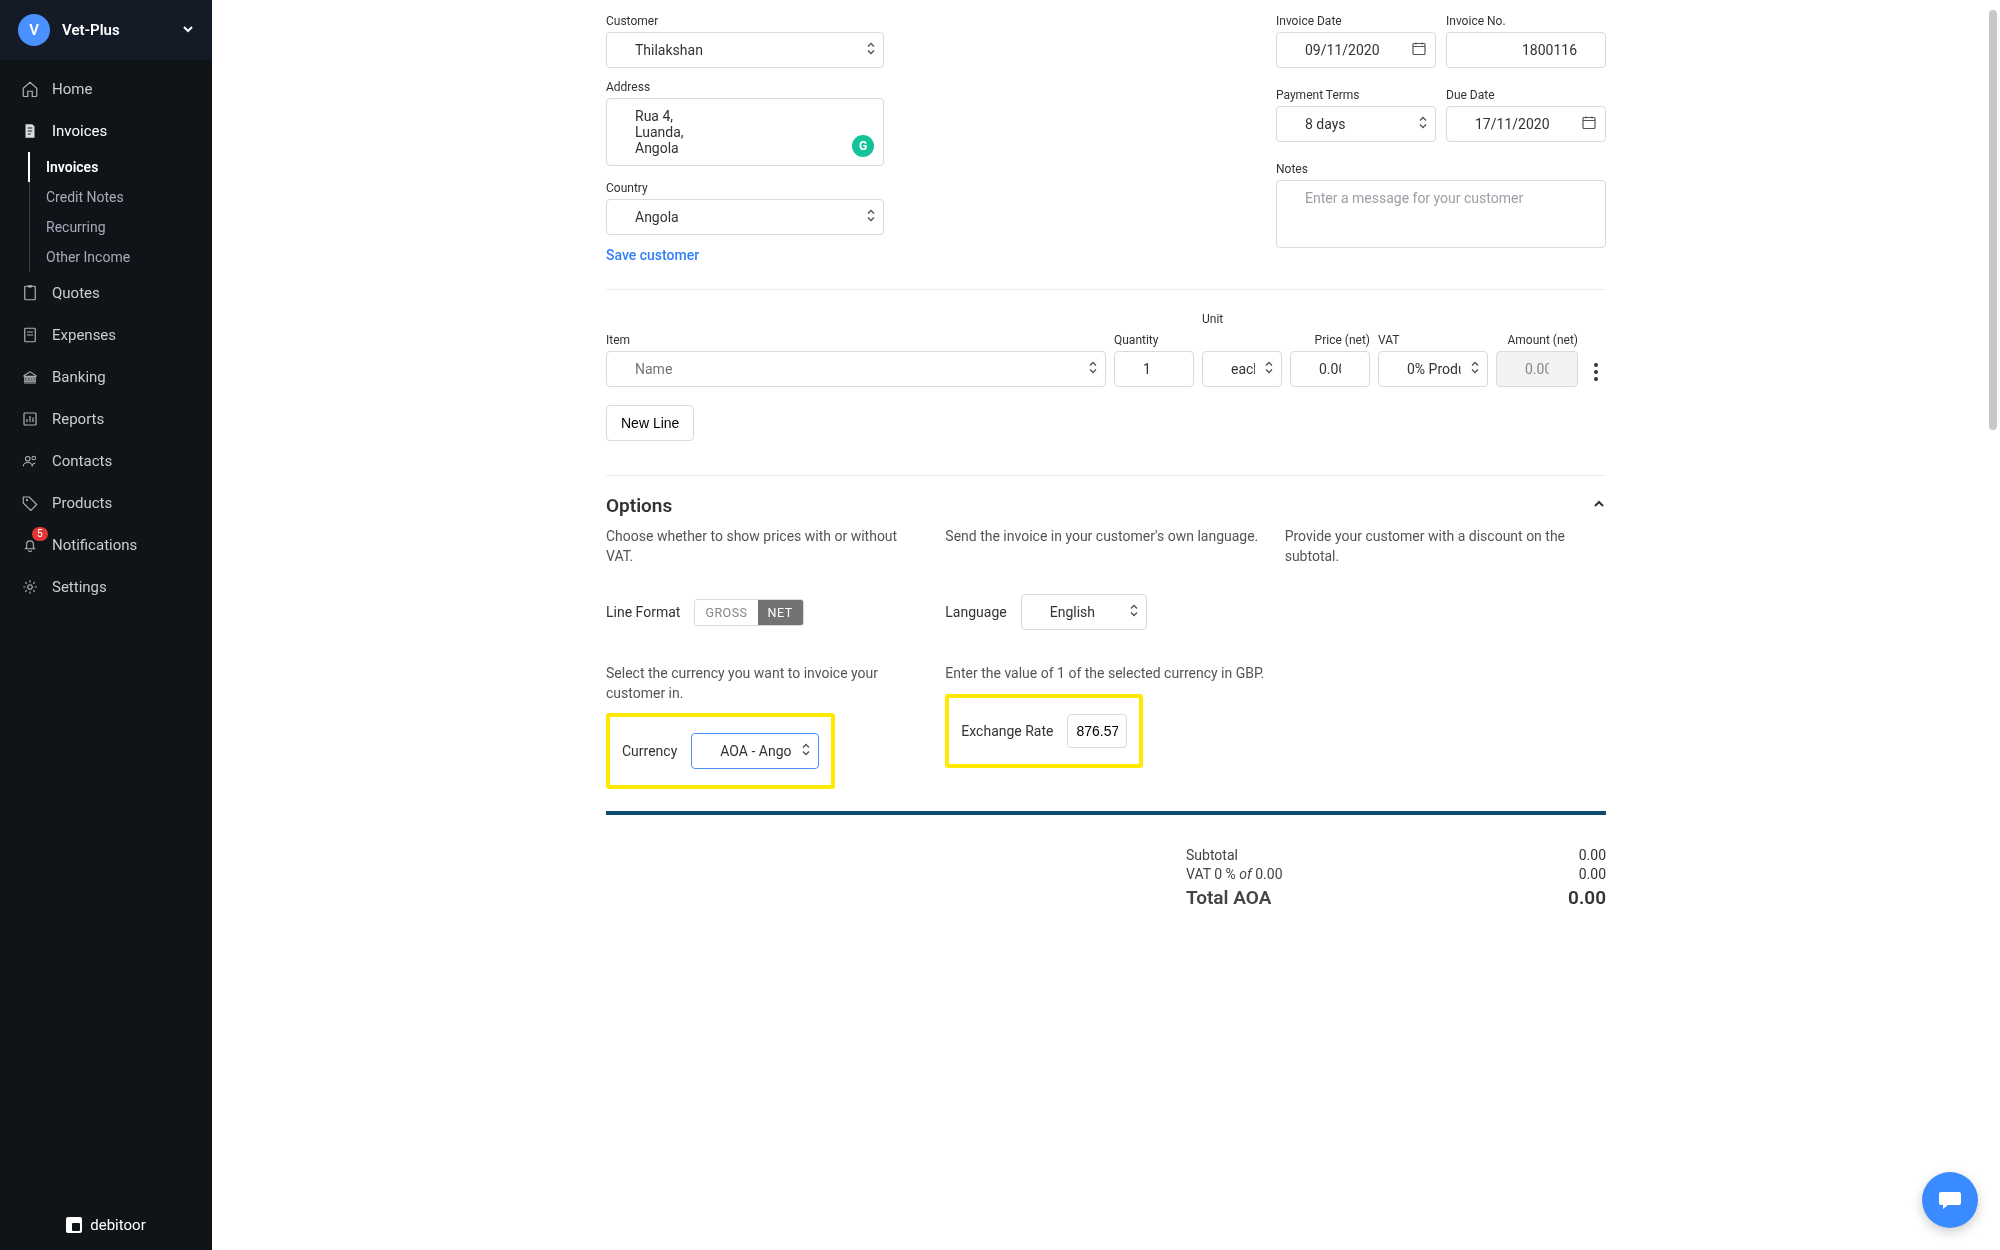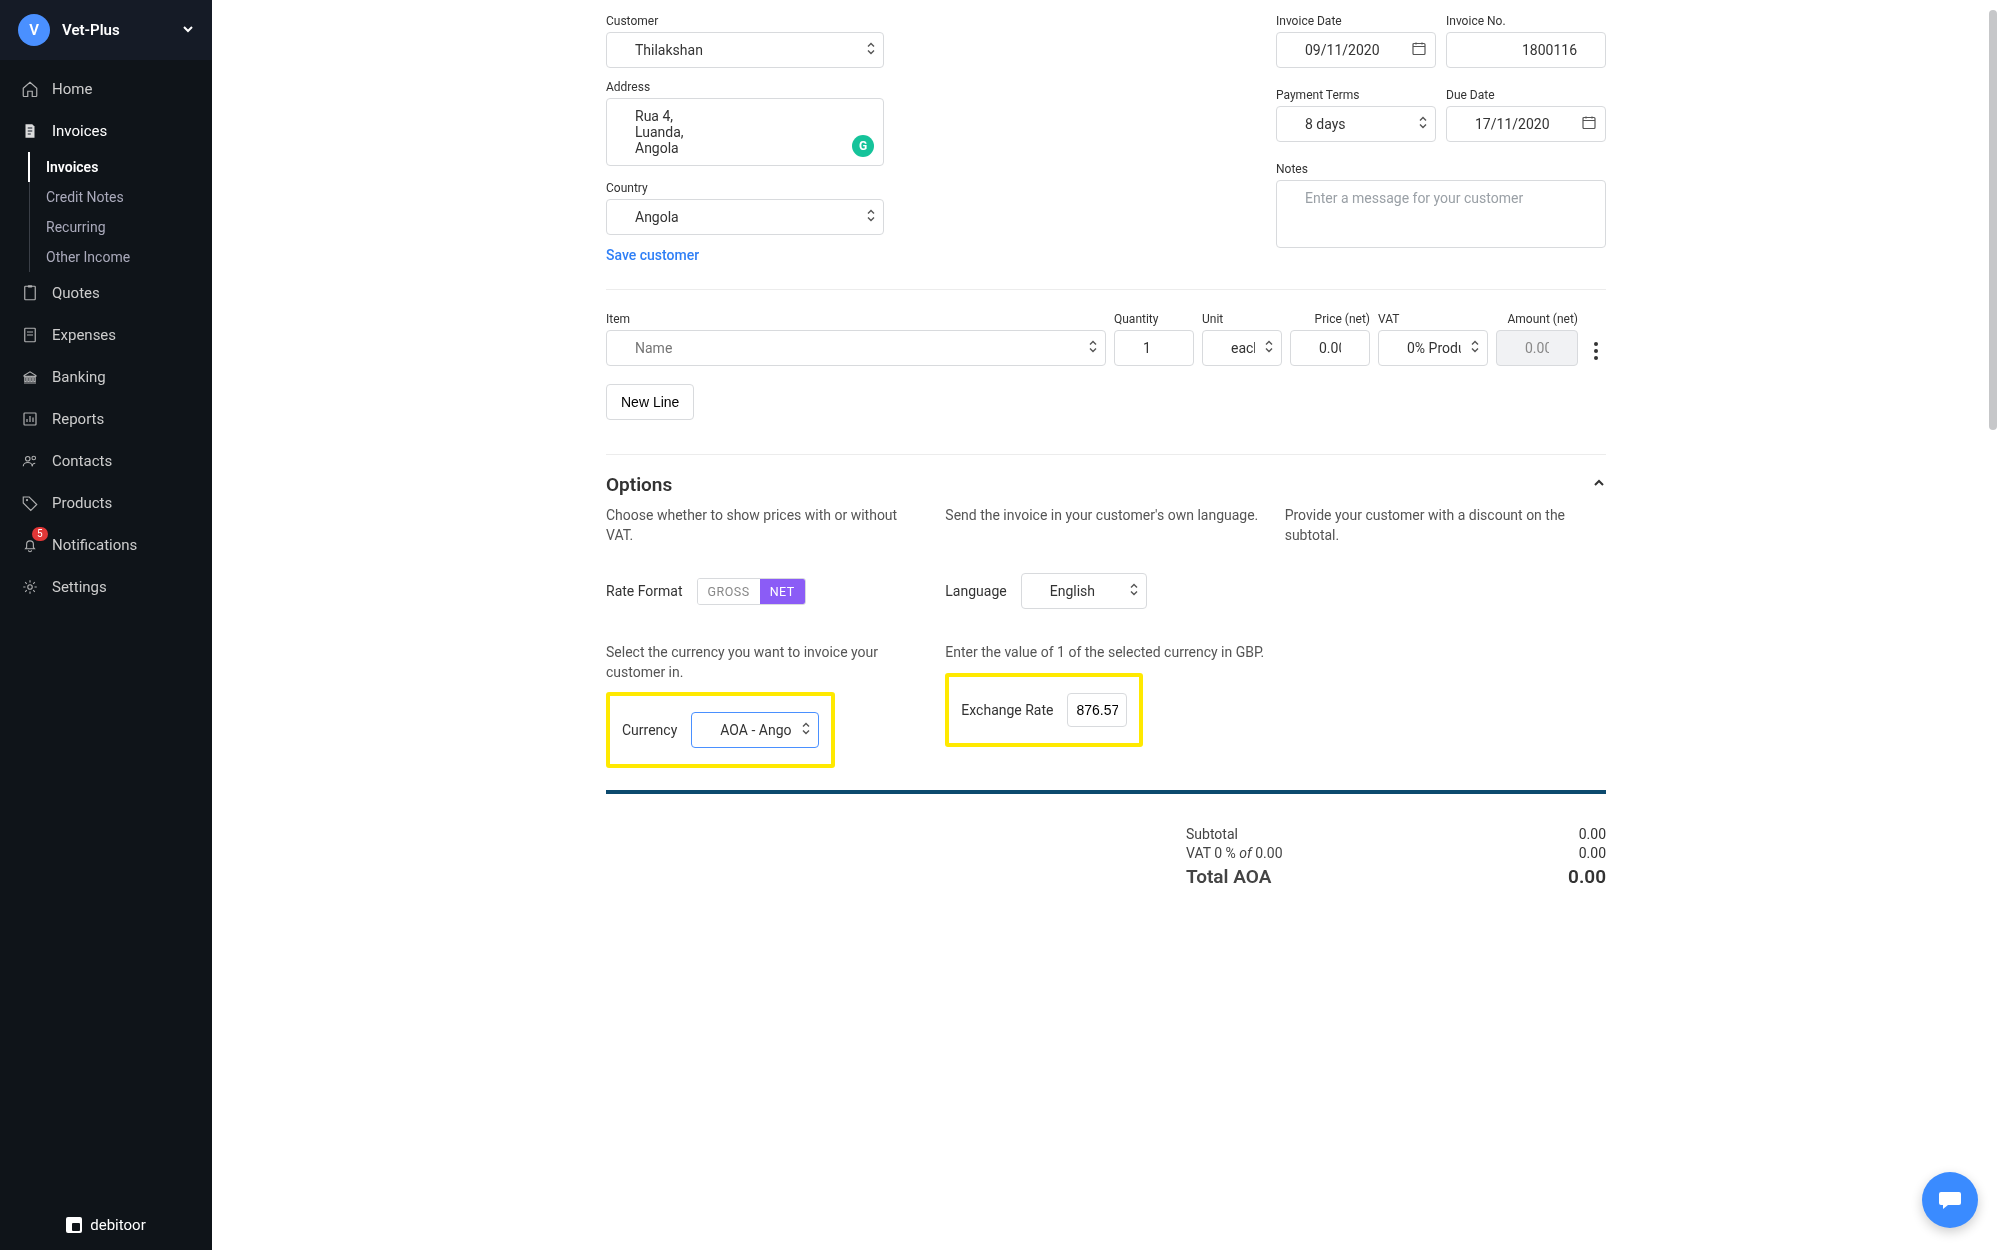--- a/index.html
+++ b/index.html
@@ -57,40 +57,40 @@
   
   .link { color: #2f7ff6; font-weight: 500; cursor: pointer; font-size: 14px; }
   
   
   .items { margin-top: 26px; border-top: 1px solid #ececec; padding-top: 22px; }
   .items-head { display: flex; gap: 8px; align-items: flex-end; }
   .ic { display: flex; flex-direction: column; }
   .ic .label { margin-bottom: 4px; }
   .ic-item { flex: 1; min-width: 0; }
   .ic-qty { width: 80px; }
-  .ic-unit { width: 80px; }
+  .ic-unit { width: 80px; gap: 21px; }
   .ic-price { width: 80px; }
   .ic-vat { width: 110px; }
   .ic-amount { width: 82px; }
   .ic-menu { width: 20px; display: flex; align-items: center; justify-content: center; }
   .dots { cursor: pointer; display: flex; flex-direction: column; gap: 3px; align-items: center; padding-bottom: 6px; }
   .dots span { width: 4px; height: 4px; border-radius: 50%; background: #333; }
   .new-line { margin-top: 18px; border: 1px solid #d8dadd; border-radius: 4px; padding: 9px 14px; background: #fff; font-size: 14px; cursor: pointer; font-weight: 500; }
   
   
   .options { margin-top: 34px; border-top: 1px solid #ececec; padding-top: 18px; }
   .opt-title-row { display: flex; align-items: center; margin-bottom: 10px; }
   .opt-title { font-size: 19px; font-weight: 600; flex: 1; }
   .opt-caret { cursor: pointer; }
   .opt-grid { display: grid; grid-template-columns: 1fr 1fr 1fr; gap: 10px 18px; }
   .opt-help { color: #555; font-size: 14px; line-height: 1.4; margin-bottom: 18px; }
   .opt-row { display: flex; align-items: center; gap: 14px; font-size: 14px; }
   .toggle { display: flex; border: 1px solid #d8dadd; border-radius: 3px; overflow: hidden; }
   .tog-opt { padding: 5px 10px; font-size: 12.5px; letter-spacing: .5px; cursor: pointer; background: #fff; color: #888; }
-  .tog-opt.active { background: #8b5cf6; color: #fff; }
+  .tog-opt.active { background: #737373; color: #fff; }
   
   .cur-row { margin-top: 34px; display: grid; grid-template-columns: 1fr 1fr 1fr; gap: 10px 18px; align-items: start; }
   .cur-row .opt-help { grid-column: auto; }
   
   .hl { border: 4px solid #ffe900; border-radius: 3px; padding: 16px 12px; display: flex; align-items: center; gap: 14px; width: max-content; }
   
   .small-in { width: 58px; text-align: center; border: 1px solid #d8dadd; border-radius: 4px; padding: 8px 6px; font-size: 14px; }
   .ex-in { width: 60px; text-align: right; border: 1px solid #d8dadd; border-radius: 4px; padding: 8px 8px; font-size: 14px; }
   
   
@@ -365,21 +365,21 @@
           <div class="opt-title">Options</div>
           <div class="opt-caret"><svg width="14" height="14" viewBox="0 0 14 14">
                 <path d="M3 9l4-4 4 4" stroke="#333" stroke-width="2" fill="none"></path>
               </svg></div>
         </div>
         <div class="opt-grid">
           <div class="opt-help">Choose whether to show prices with or without VAT.</div>
           <div class="opt-help">Send the invoice in your customer's own language.</div>
           <div class="opt-help">Provide your customer with a discount on the subtotal.</div>
           <div class="opt-row">
-            <span>Rate Format</span>
+            <span>Line Format</span>
             <div class="toggle">
               <div class="tog-opt">GROSS</div>
               <div class="tog-opt active">NET</div>
             </div>
           </div>
           <div class="opt-row">
             <span>Language</span>
             <div class="select-wrap" style="width:126px">
               <input class="select" readonly="" value="English" style="">
               <span class="sel-caret"><svg width="10" height="14" viewBox="0 0 10 14">

